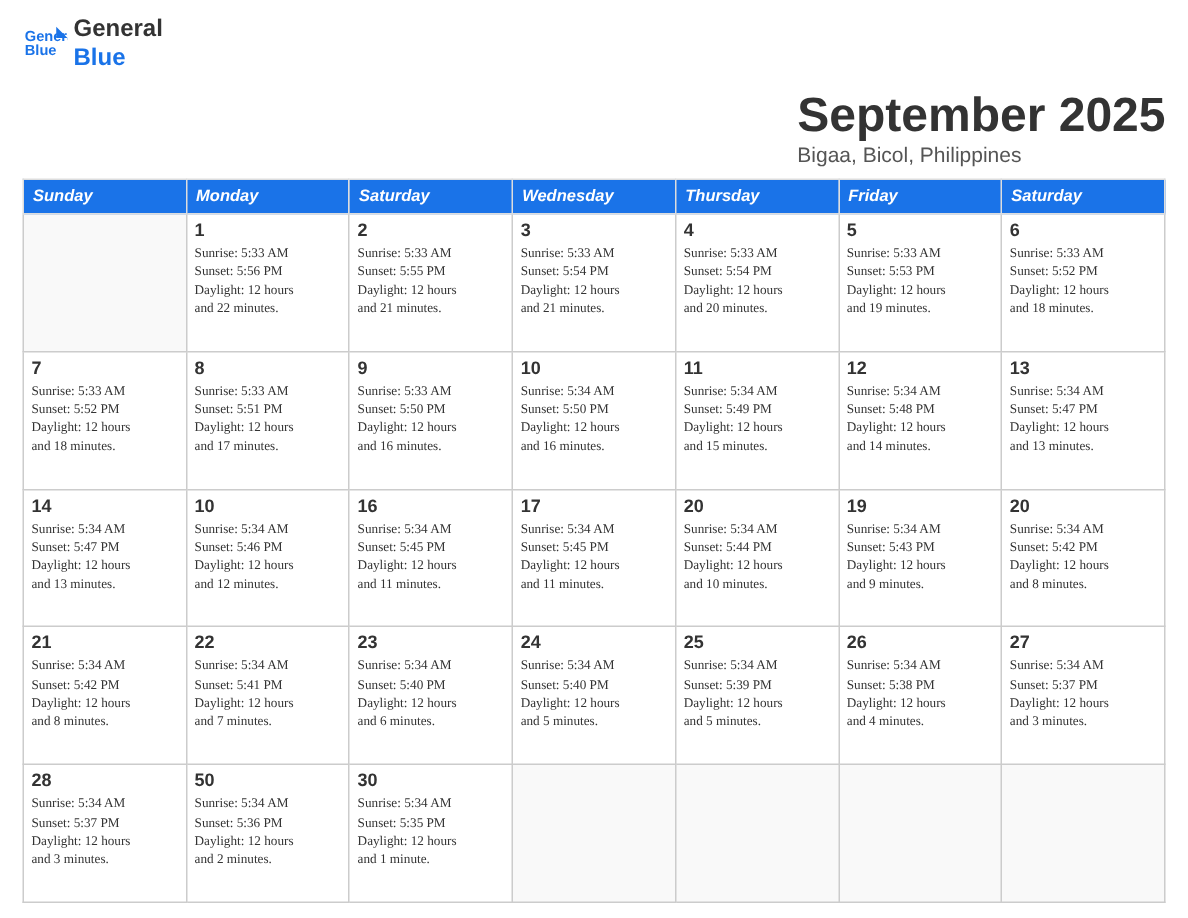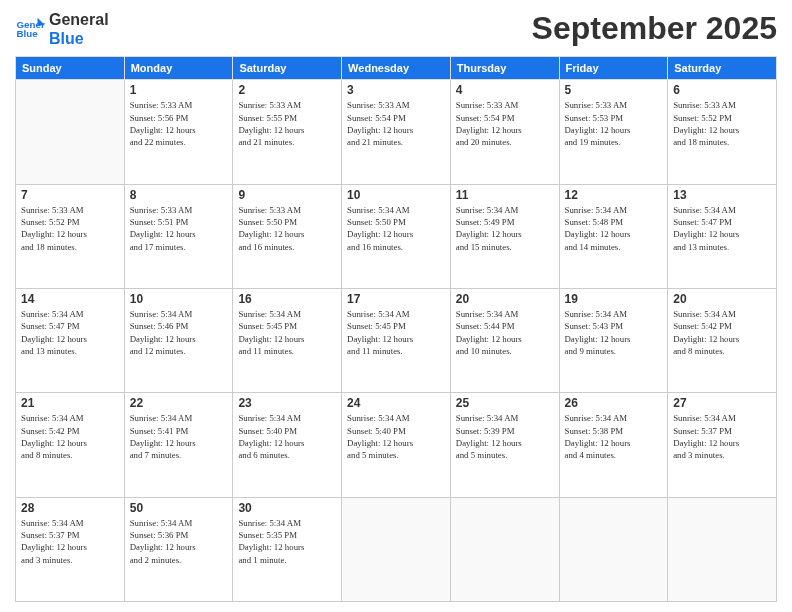--- a/index.html
+++ b/index.html
@@ -26,20 +26,21 @@
     .logo {
       display: flex;
       align-items: center;
     }
     .logo-icon {
       width: 30px;
       height: 30px;
       margin-right: 4px;
     }
     .title-block {
+      margin-top: 48px;
     }
     .month-title {
       font-size: 32px;
       font-weight: bold;
       color: #333;
     }
     .location {
       font-size: 14px;
       color: #555;
     }
@@ -49,20 +50,21 @@
       flex: 1;
     }
     .calendar th {
       background: #1a73e8;
       color: #fff;
       font-size: 11px;
       font-weight: bold;
       padding: 5px 6px;
       text-align: left;
       border: 1px solid #ddd;
+      font-style: italic;
     }
     .calendar td {
       border: 1px solid #ccc;
       vertical-align: top;
       padding: 3px 5px;
       width: calc(100% / 7);
       height: 80px;
       font-size: 9.5px;
       color: #333;
       background: #fff;
@@ -94,20 +96,21 @@
         <text x="2" y="30" font-size="13" font-weight="bold" fill="#1a73e8">Blue</text>
         <polygon points="30,5 40,15 30,15" fill="#1a73e8"></polygon>
       </svg>
       <div style="display:flex;flex-direction:column;line-height:1.2;">
         <span style="font-size:16px;font-weight:bold;color:#333;">General</span>
         <span style="font-size:16px;font-weight:bold;color:#1a73e8;">Blue</span>
       </div>
     </div>
     <div class="title-block">
       <div class="month-title">September 2025</div>
+      <div class="location">Bigaa, Bicol, Philippines</div>
     </div>
   </div>
 
   <table class="calendar">
     <thead>
       <tr>
       <th>Sunday</th>
           <th>Monday</th>
           <th>Saturday</th>
           <th>Wednesday</th>

